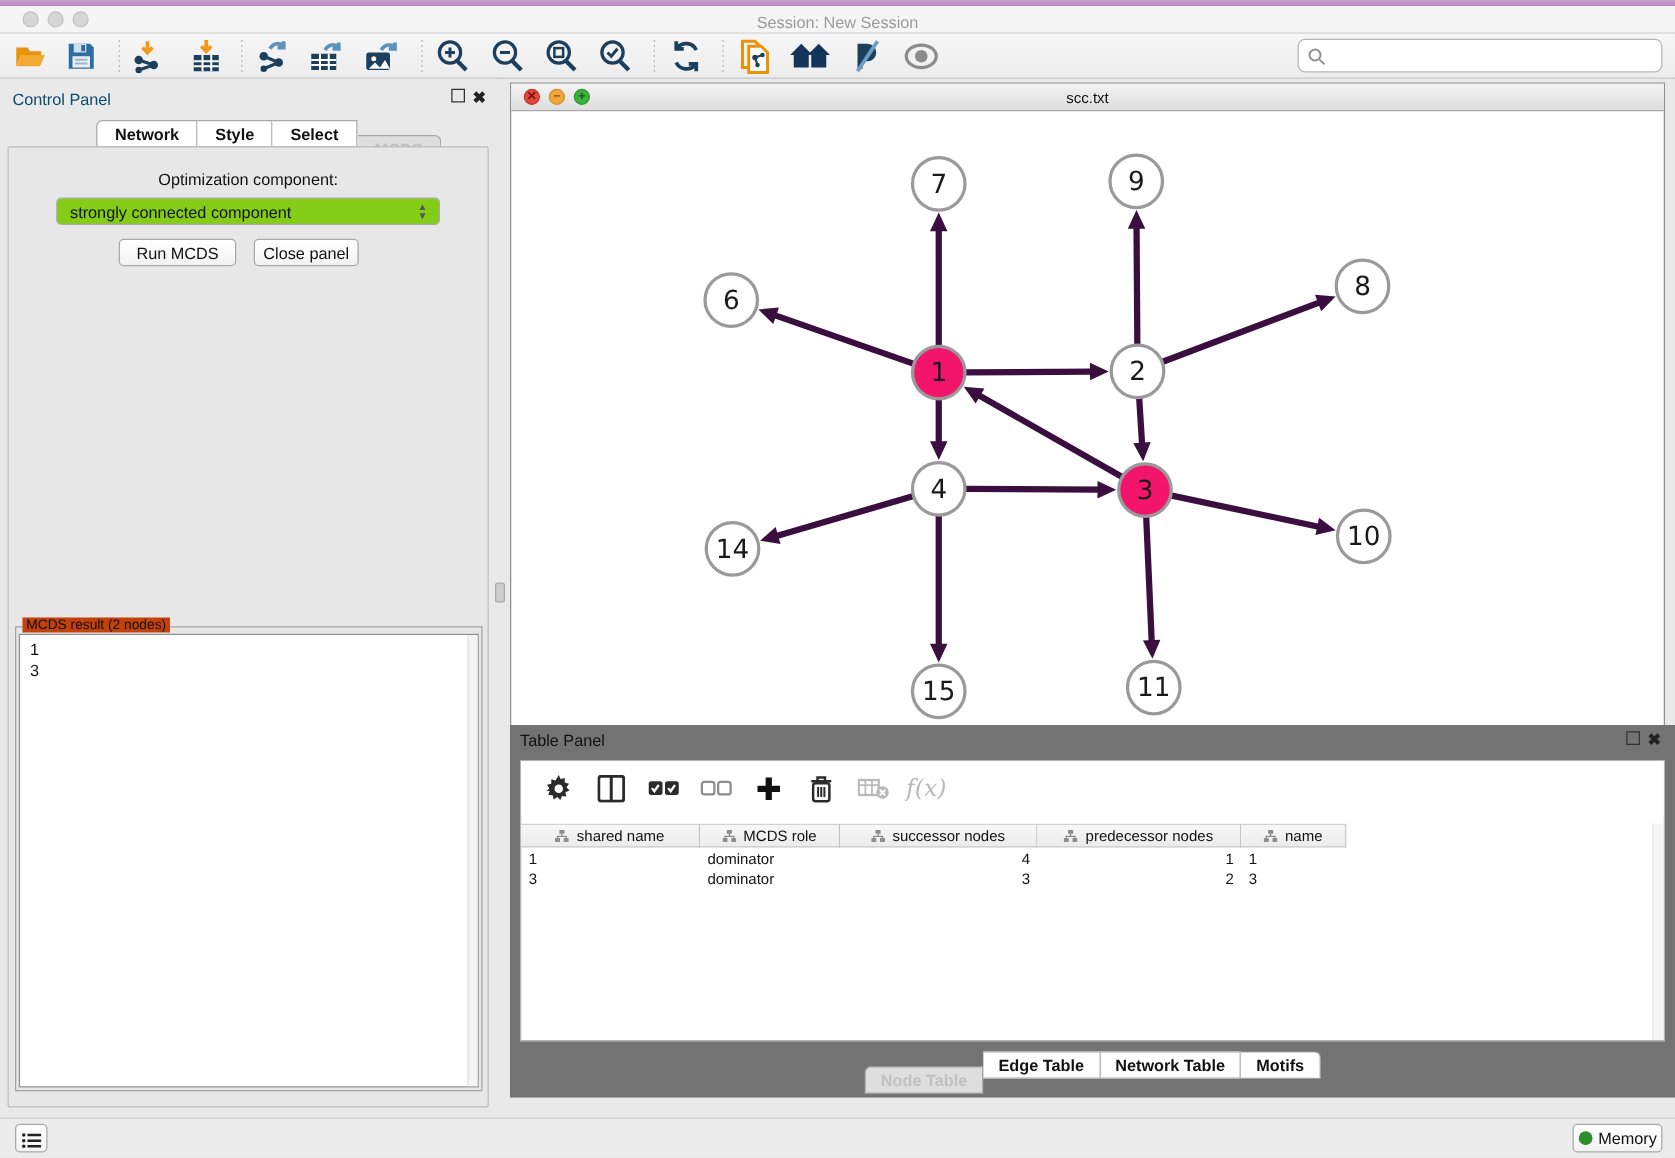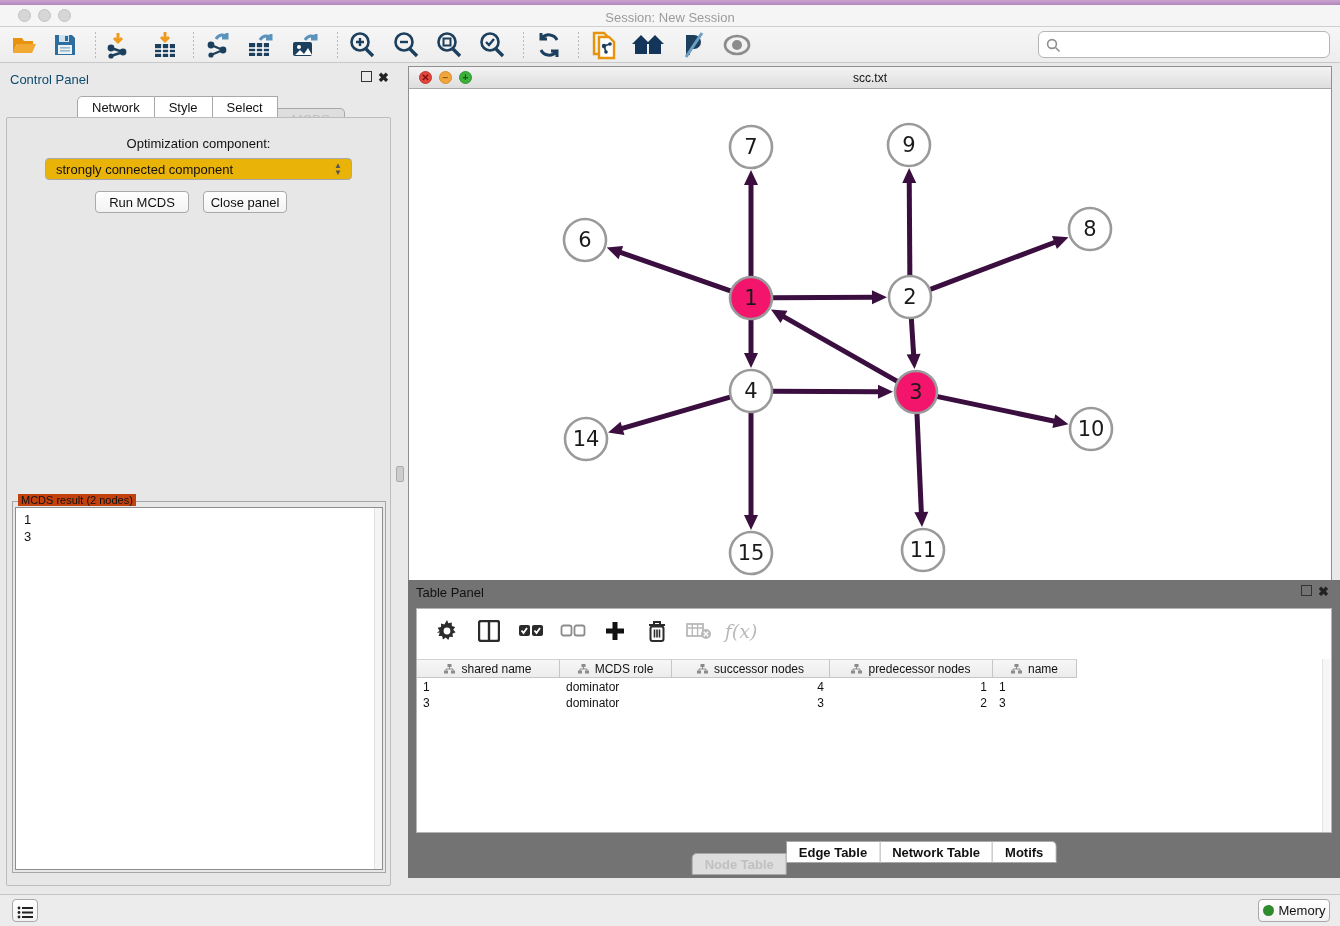--- a/index.html
+++ b/index.html
@@ -29,28 +29,28 @@
   #search-input { position:absolute; left:26px; top:1px; width:258px; height:23px;
     border:none; outline:none; font-size:13px; background:transparent; }
 
   
   #control-panel { left:0; top:63px; width:397px; height:831px; background:#e9e9e9; }
   #cp-title { left:10px; top:9px; font-size:13px; color:#0c4a6e; }
   .panel-icon { top:8px; font-size:13px; color:#222; cursor:pointer; line-height:13px; }
   .float-box { width:11px; height:11px; border:1.5px solid #333; }
   #cp-tabs { left:77px; top:33px; height:22px; display:flex; }
   .tab { border:1px solid #a8a8a8; border-left-width:0; background:#fff; color:#111;
-    font-size:13px; padding:3px 14px 0 14px; height:22px; cursor:pointer; }
+    font-size:13px; padding:3px 14px 0 14px; height:22px; cursor:pointer;font-weight:bold; }
   .tab:first-child { border-left-width:1px; border-radius:5px 0 0 0; }
   .tab.last { border-radius:0 5px 0 0; }
   .tab.selected { background:#dedede; color:#c0c0c0;margin-top:12px; }
   #cp-inset { left:6px; top:54px; width:385px; height:769px; background:#e7e7e7;
     border:1px solid #bdbdbd; border-radius:2px; }
   #opt-label { width:100%; text-align:center; top:73px; font-size:13px; color:#111; }
-  #opt-select { left:45px; top:95px; width:307px; height:22px; background:#eab308;
+  #opt-select { left:45px; top:95px; width:307px; height:22px; background:#84cc16;
     border:1px solid #a9a9a9; border-radius:4px; font-size:13px; color:#111;
     padding:3px 0 0 10px; cursor:pointer; }
   #opt-stepper { right:8px; top:3px; width:10px; height:16px; color:#555;
     font-size:8px; line-height:7px; text-align:center; }
   .btn { background:linear-gradient(#ffffff,#f2f2f2); border:1px solid #a9a9a9;
     border-radius:4px; font-size:13px; color:#111; text-align:center;
     padding-top:3px; height:22px; cursor:pointer; }
   #run-btn { left:95px; top:128px; width:94px; }
   #closepanel-btn { left:203px; top:128px; width:84px; }
 

